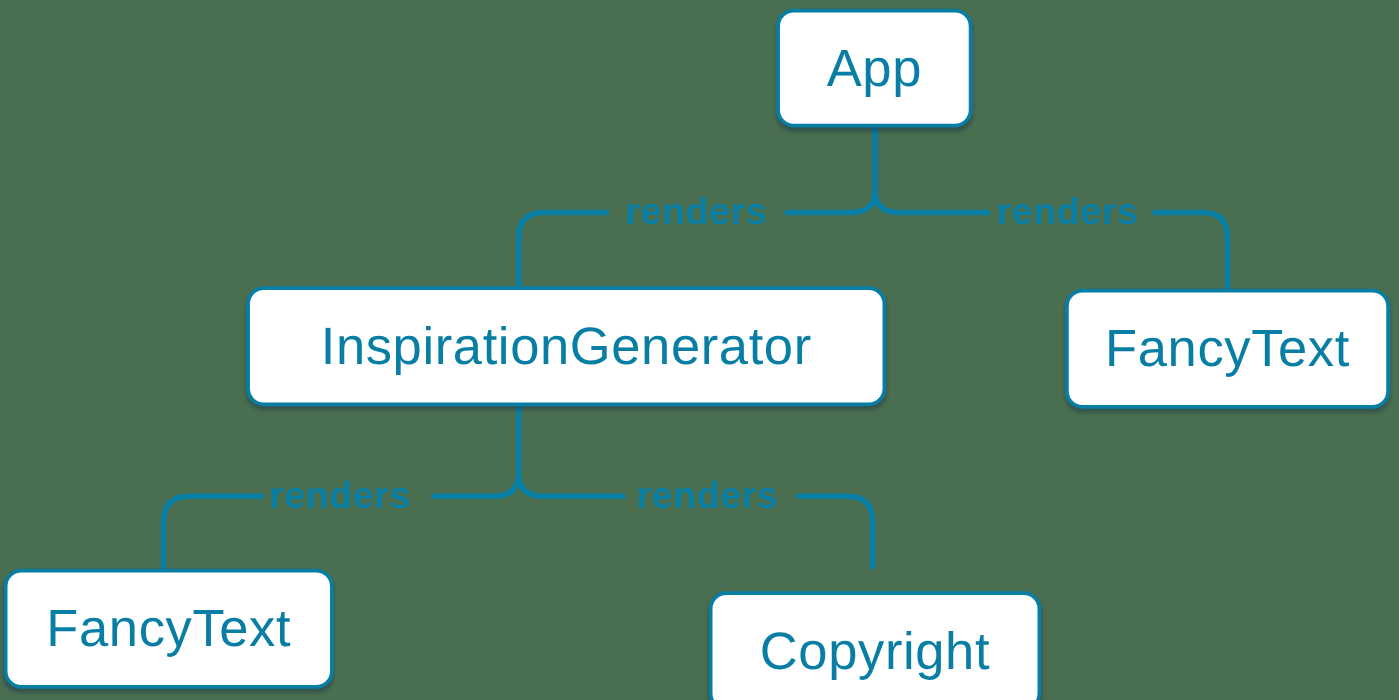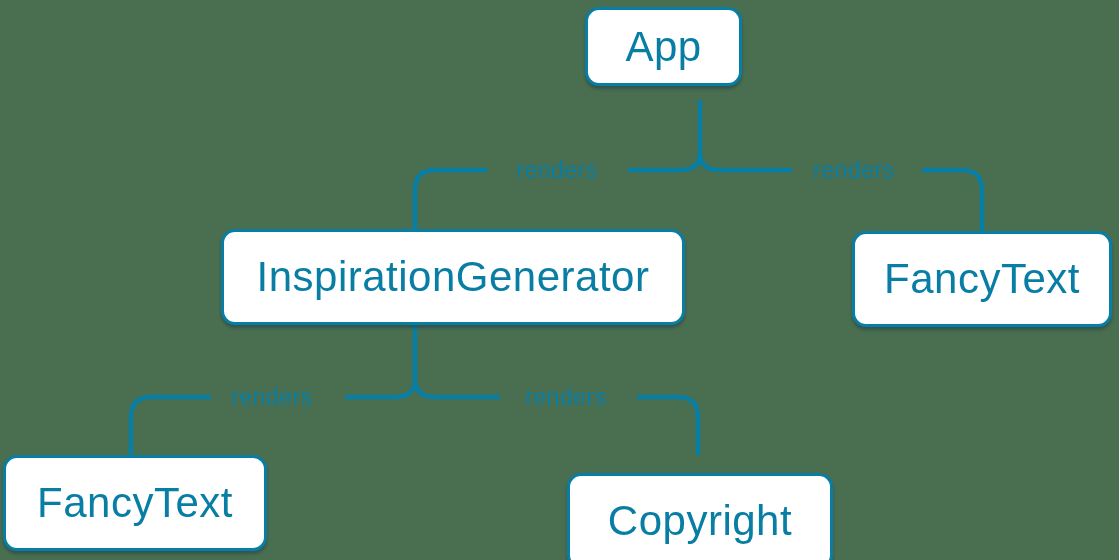--- a/index.html
+++ b/index.html
@@ -42,28 +42,28 @@
     color: #087ea4;
     font-size: 42px;
     font-weight: 500;
     letter-spacing: 0.5px;
     box-shadow: 0 3px 3px rgba(8, 40, 70, 0.35);
   }
   .edge-label {
     position: absolute;
     transform: translate(-50%, -50%);
     color: #087ea4;
-    font-size: 23px;
-    font-weight: 400;
+    font-size: 30px;
+    font-weight: 700;
     letter-spacing: 0.5px;
     white-space: nowrap;
   }
   
-  .node-app                   { left: 585px; top: 7px;   width: 157px; height: 79px; }
-  .node-inspiration-generator { left: 197px; top: 229px; width: 464px; height: 96px; margin-left: 24px; }
+  .node-app                   { left: 621px; top: 7px;   width: 157px; height: 95px; }
+  .node-inspiration-generator { left: 197px; top: 229px; width: 512px; height: 96px; }
   .node-fancy-text-top        { left: 852px; top: 231px; width: 260px; height: 96px; }
   .node-fancy-text-bottom     { left: 3px;   top: 455px; width: 264px; height: 96px; }
   .node-copyright             { left: 567px; top: 455px; width: 266px; height: 96px; margin-top: 18px; }
 
   .label-1 { left: 557px; top: 170px; }
   .label-2 { left: 854px; top: 170px; }
   .label-3 { left: 272px; top: 397px; }
   .label-4 { left: 566px; top: 397px; }
 </style>
 </head>

